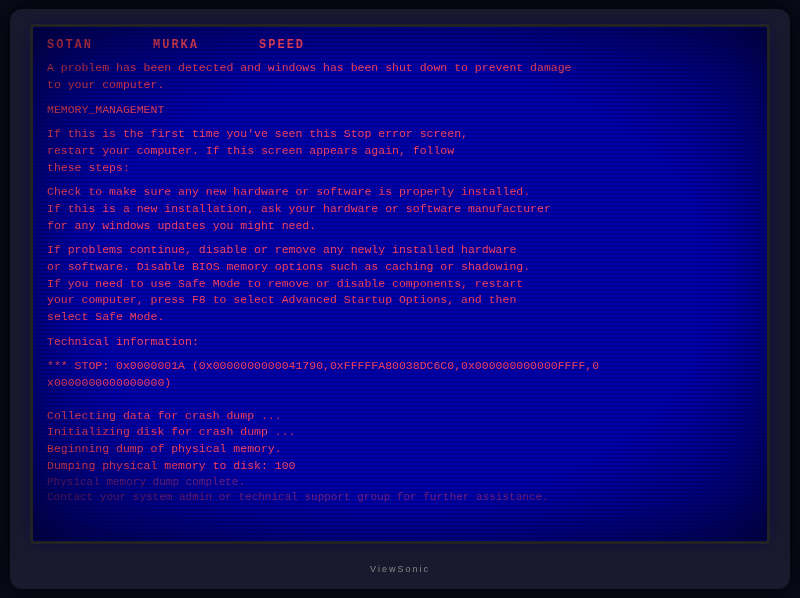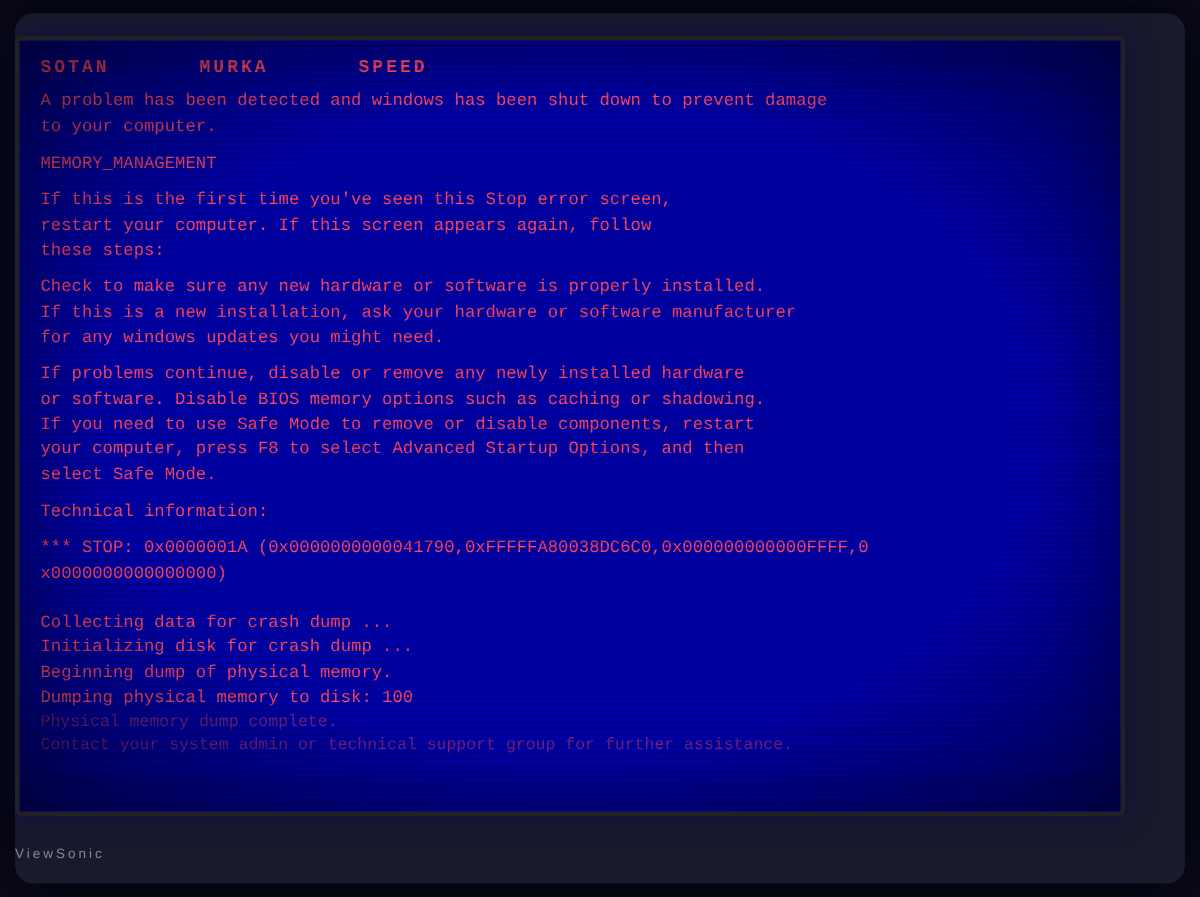--- a/index.html
+++ b/index.html
@@ -15,20 +15,21 @@
       overflow: hidden;
     }
 
     .monitor-outer {
       width: 780px;
       height: 580px;
       background: #1a1a2e;
       border-radius: 12px;
       display: flex;
       flex-direction: column;
+      align-items: center;
       justify-content: center;
       box-shadow: 0 0 40px rgba(0,0,0,0.8);
       position: relative;
     }
 
     .monitor-bezel {
       width: 740px;
       height: 520px;
       background: #0000aa;
       border-radius: 4px;

